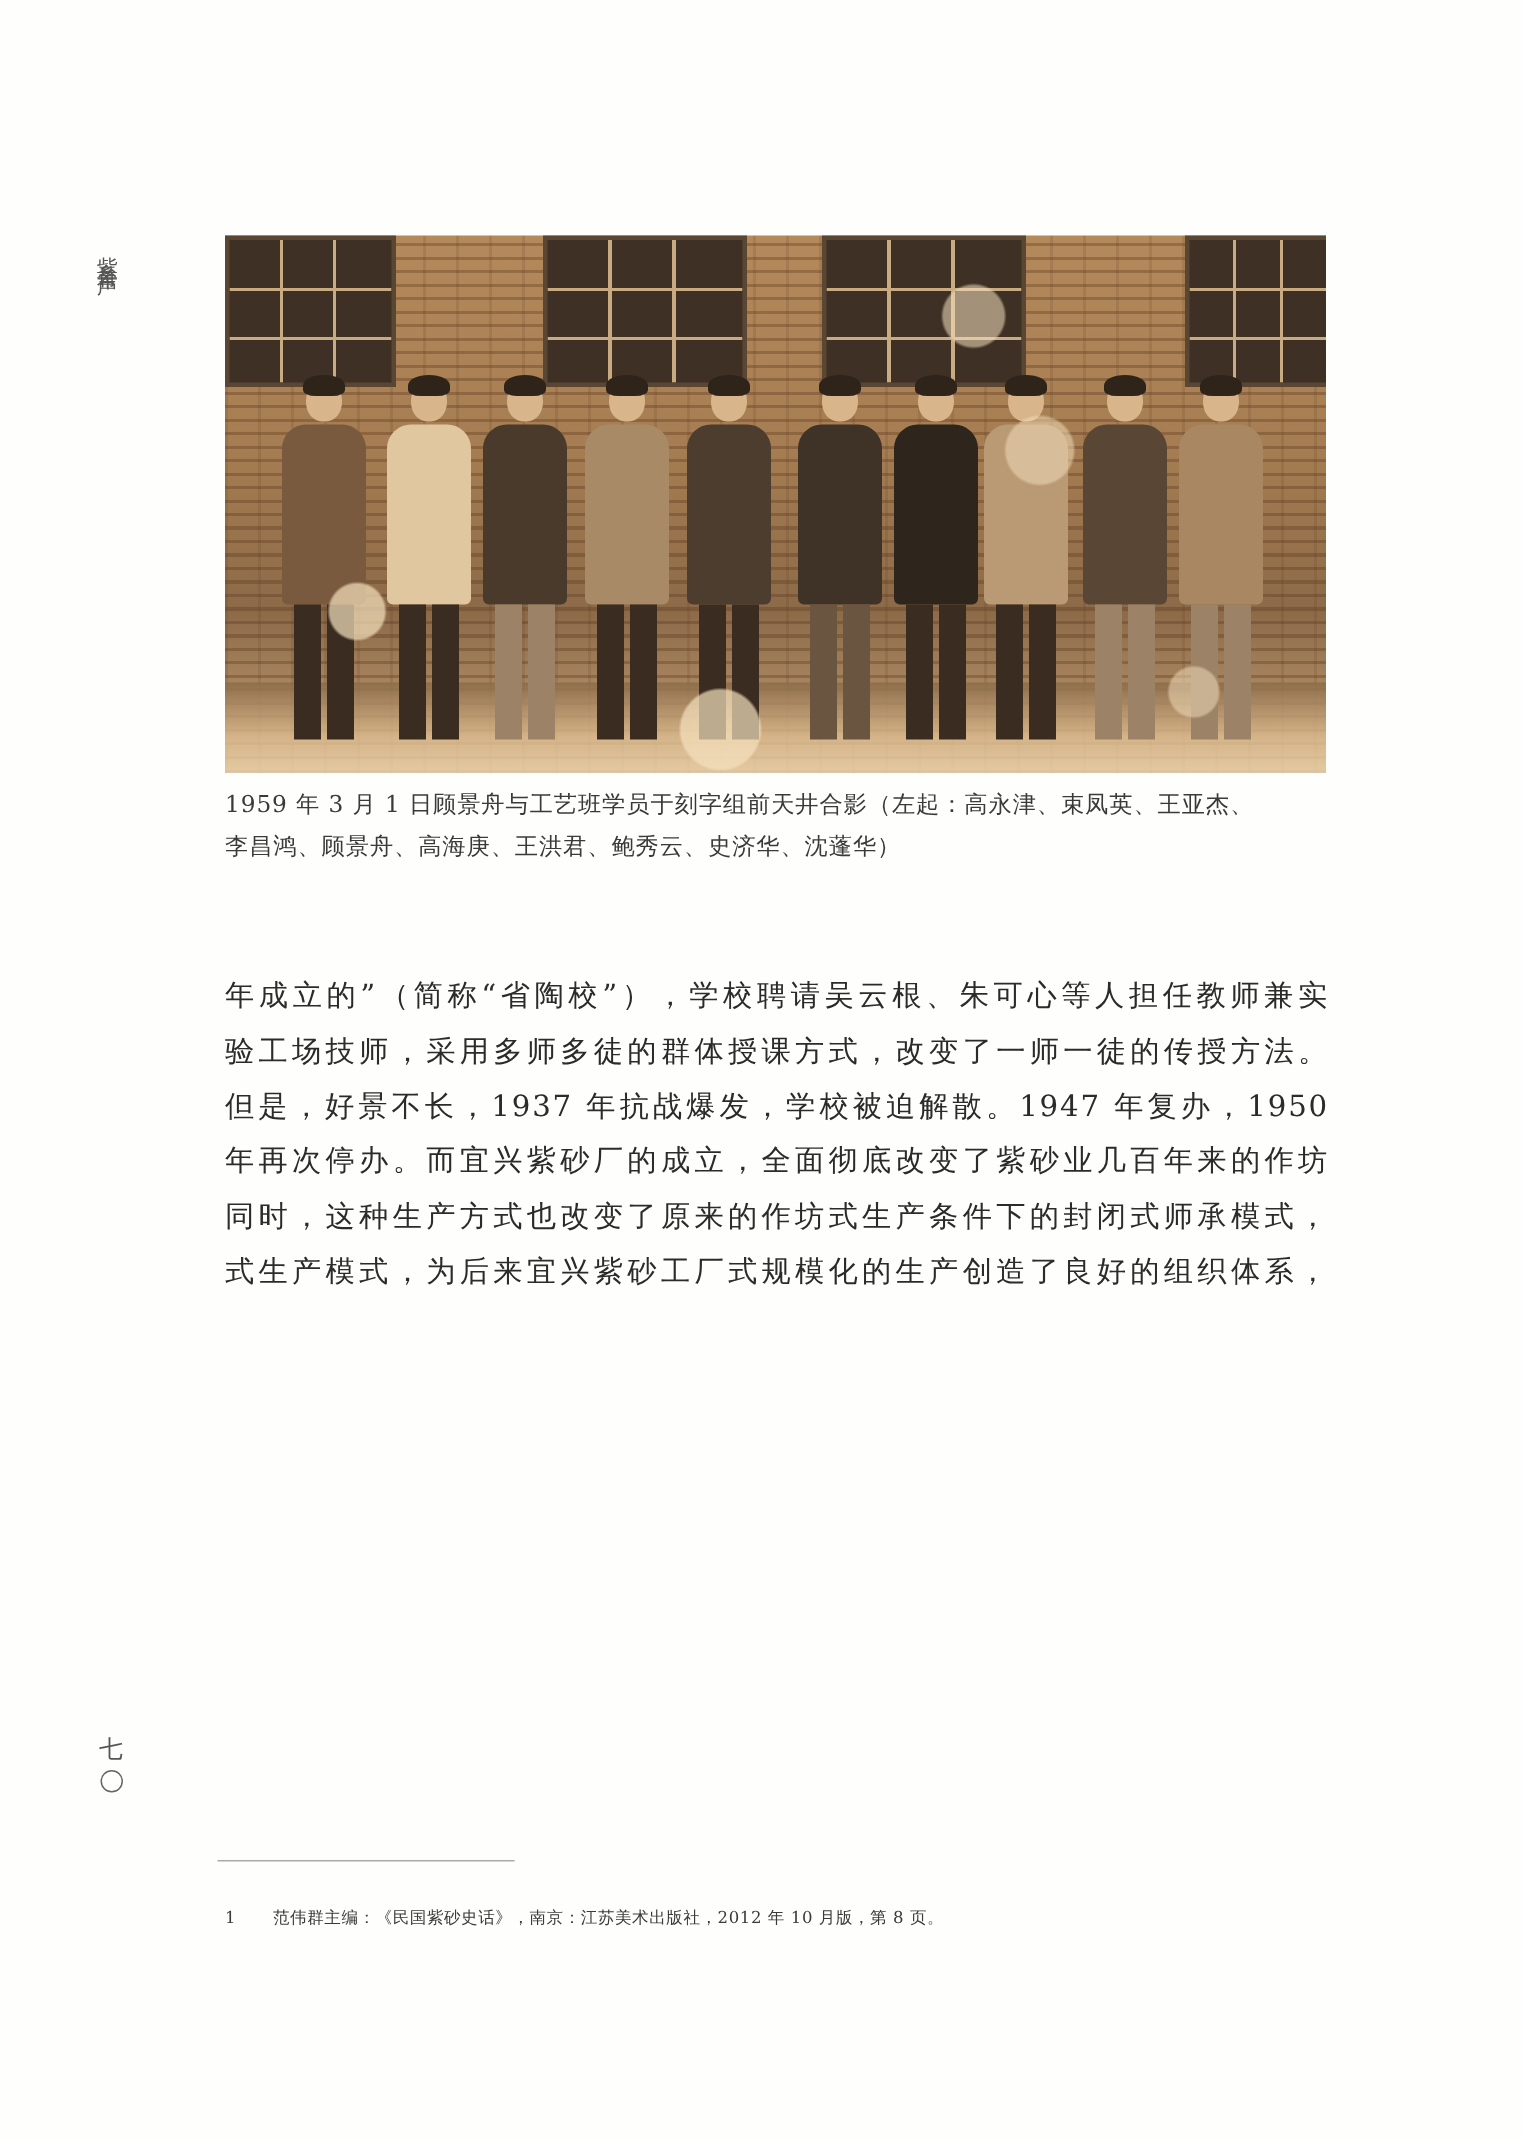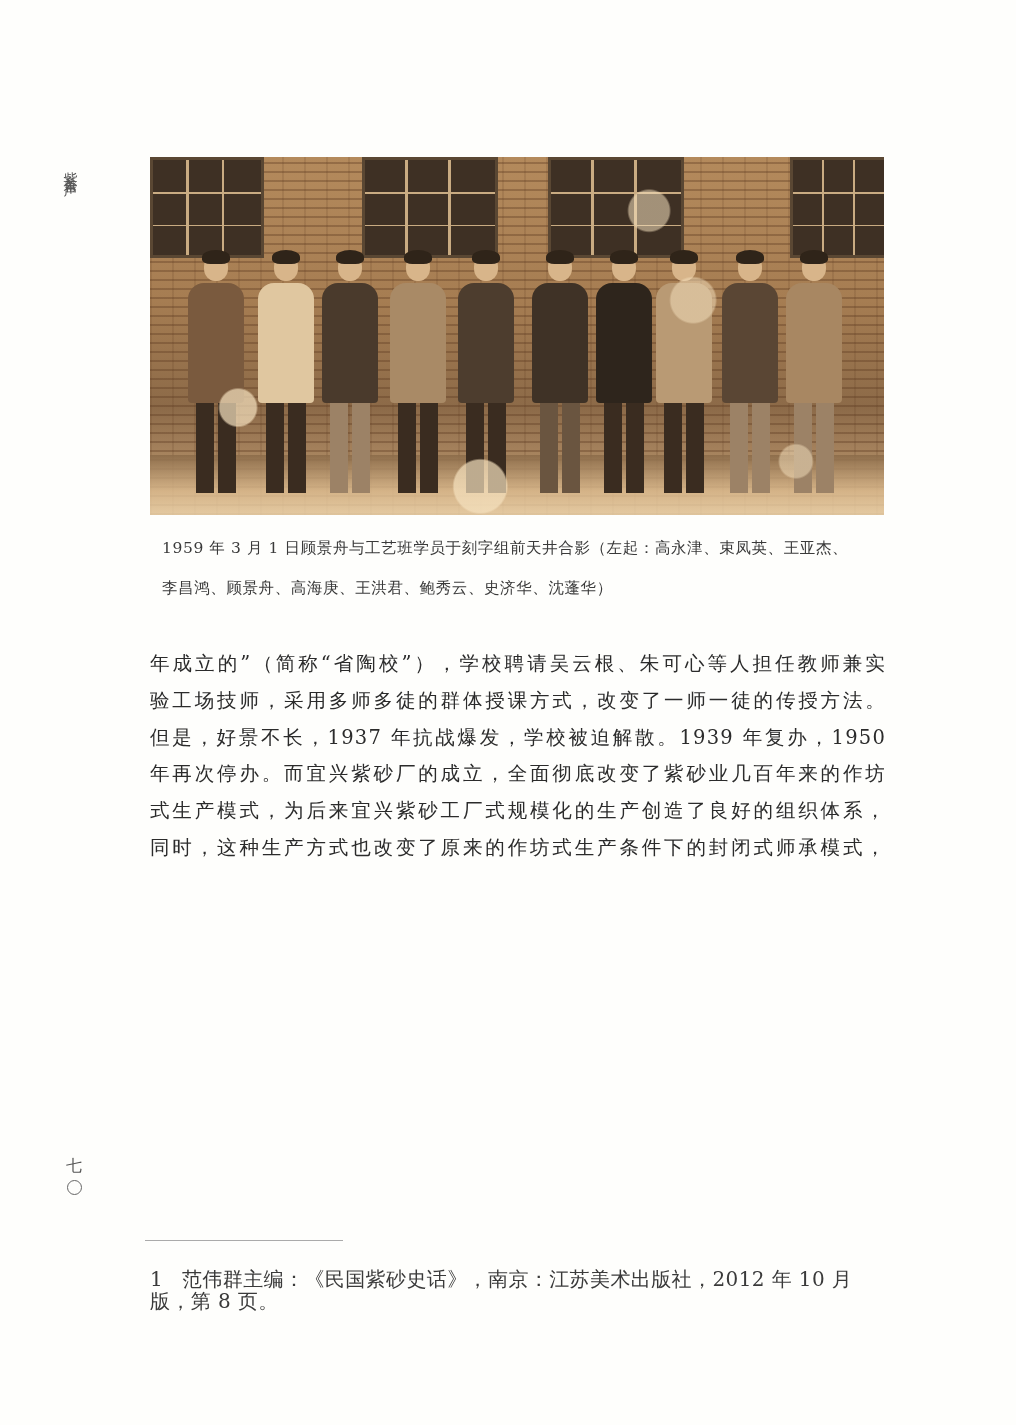--- a/index.html
+++ b/index.html
@@ -69,34 +69,34 @@
       radial-gradient(circle at 12% 70%, rgba(245,225,190,0.7) 0 18px, transparent 20px),
       radial-gradient(circle at 45% 92%, rgba(245,225,190,0.7) 0 26px, transparent 28px),
       radial-gradient(circle at 68% 15%, rgba(245,225,190,0.55) 0 20px, transparent 22px),
       radial-gradient(circle at 74% 40%, rgba(245,225,190,0.5) 0 22px, transparent 24px),
       radial-gradient(circle at 88% 85%, rgba(245,225,190,0.5) 0 16px, transparent 18px);
   }
   .caption {
     position: absolute; left: 150px; top: 522px; width: 740px;
     font-size: 15.5px; line-height: 28px; color: #3a3a3a; letter-spacing: 0.6px;
   }
-  .caption p { margin: 12px; }
+  .caption p { margin: 0; }
   .body-text {
     position: absolute; left: 150px; top: 646px; width: 736px;
     font-size: 19.5px; line-height: 36.8px; color: #2b2b2b; letter-spacing: 1.2px;
     text-align: justify;
   }
   .body-text .line { display: block; white-space: nowrap; text-align-last: justify; }
   .body-text sup { font-size: 11px; vertical-align: 8px; }
   .footnote-rule {
     position: absolute; left: 145px; top: 1240px; width: 198px; height: 1px; background: #aaa;
   }
   .footnote {
     position: absolute; left: 150px; top: 1268px; width: 720px;
-    font-size: 20px; line-height: 22px; color: #3a3a3a; letter-spacing: 0.4px;
+    font-size: 11px; line-height: 22px; color: #3a3a3a; letter-spacing: 0.4px;
   }
   .footnote .fn-num { display: inline-block; width: 32px; }
 </style>
 </head>
 <body>
 
 <div class="running-head">紫音希声</div>
 
 <div class="photo">
   <div class="brick"></div>
@@ -181,24 +181,24 @@
 </div>
 
 <div class="caption">
   <p>1959 年 3 月 1 日顾景舟与工艺班学员于刻字组前天井合影（左起：高永津、束凤英、王亚杰、</p>
   <p>李昌鸿、顾景舟、高海庚、王洪君、鲍秀云、史济华、沈蓬华）</p>
 </div>
 
 <div class="body-text">
   <span class="line">年成立的”（简称“省陶校”），学校聘请吴云根、朱可心等人担任教师兼实</span>
   <span class="line">验工场技师，采用多师多徒的群体授课方式，改变了一师一徒的传授方法。</span>
-  <span class="line">但是，好景不长，1937 年抗战爆发，学校被迫解散。1939 年复办，1950</span>
+  <span class="line">但是，好景不长，1937 年抗战爆发，学校被迫解散。1947 年复办，1950</span>
   <span class="line">年再次停办。而宜兴紫砂厂的成立，全面彻底改变了紫砂业几百年来的作坊</span>
+  <span class="line">同时，这种生产方式也改变了原来的作坊式生产条件下的封闭式师承模式，</span>
   <span class="line">式生产模式，为后来宜兴紫砂工厂式规模化的生产创造了良好的组织体系，</span>
-  <span class="line">同时，这种生产方式也改变了原来的作坊式生产条件下的封闭式师承模式，</span>
 </div>
 
 <div class="page-number">
   <span>七</span>
   <span class="circle"></span>
 </div>
 
 <div class="footnote-rule"></div>
 <div class="footnote">
   <span class="fn-num">1</span><span>范伟群主编：《民国紫砂史话》，南京：江苏美术出版社，2012 年 10 月版，第 8 页。</span>

